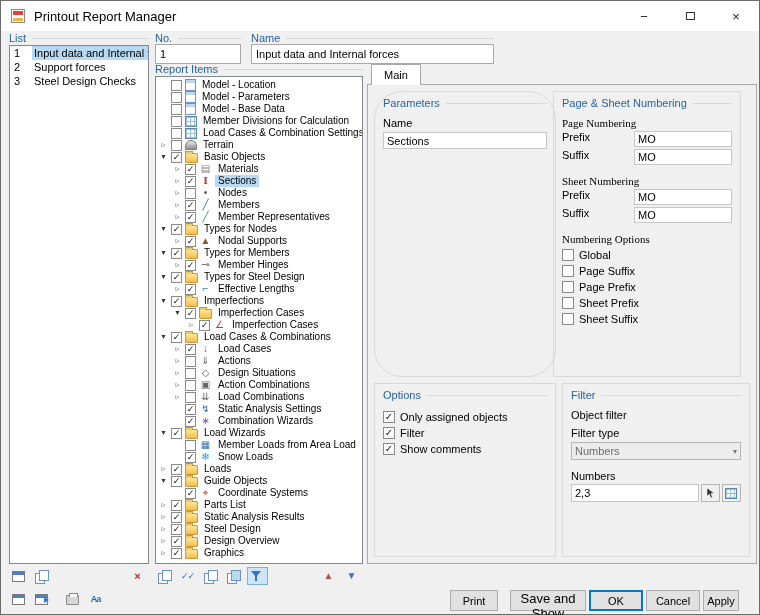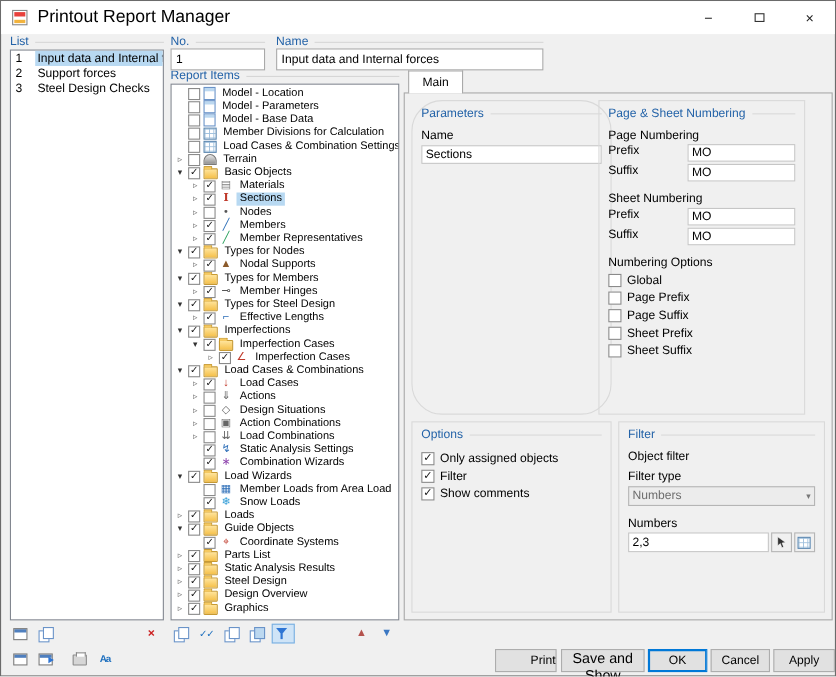--- a/index.html
+++ b/index.html
@@ -5,21 +5,21 @@
   * { box-sizing: border-box; }
   html,body { margin:0; padding:0; width:760px; height:615px; overflow:hidden;
     font-family:"Liberation Sans","DejaVu Sans",sans-serif; font-size:11px; color:#000; }
   #win { position:relative; width:760px; height:615px; background:#f0f0f0; border:1px solid #6b6b6b; }
 
   
   #titlebar { position:absolute; left:0; top:0; width:100%; height:30px; background:#ffffff; display:flex; align-items:center; }
   #app-icon { width:14px; height:14px; margin:0 9px 0 10px; background:#fff; border:1px solid #888; position:relative; flex:none; }
   #app-icon::before { content:""; position:absolute; left:1px; top:1px; right:1px; height:4px; background:#e8413c; }
   #app-icon::after { content:""; position:absolute; left:1px; bottom:1px; right:1px; height:3px; background:#f2b33d; }
-  #title-text { font-size:16px; }
+  #title-text { font-size:13px; }
   #winctl { margin-left:auto; display:flex; height:30px; }
   .wbtn { width:46px; height:30px; border:none; background:transparent; font:13px "Liberation Sans",sans-serif; color:#222; display:flex; align-items:center; justify-content:center; padding:0; }
   .maxbox { width:9px; height:8px; border:1px solid #333; display:inline-block; }
 
   
   .cap { position:absolute; display:flex; align-items:center; gap:6px; color:#2463a8; font-size:11px; height:12px; }
   .cap::after { content:""; flex:1; border-top:1px solid #d6d6d6; }
   .blklab { color:#000; font-size:11px; }
 
   
@@ -77,43 +77,43 @@
   #footer-toolbar { left:8px; top:589px; }
   #footer-toolbar .tbtn:nth-child(3) { margin-left:8px; }
 
   
   #tab-main { position:absolute; left:370px; top:63px; height:21px; padding:0 12px; background:#fff; border:1px solid #a9a9a9; border-bottom:none; display:flex; align-items:center; z-index:2; font-size:11px; }
   #main-pane { position:absolute; left:366px; top:83px; width:390px; height:480px; background:#f0f0f0; border:1px solid #a9a9a9; z-index:1; }
   .group { position:absolute; border:1px solid #d9d9d9; padding:5px 8px; }
   .gcap { display:flex; align-items:center; gap:6px; color:#2463a8; }
   .gcap::after { content:""; flex:1; border-top:1px solid #d9d9d9; }
   #grp-params { left:6px; top:6px; width:182px; height:286px;border-radius:28px; }
-  #grp-numbering { left:176px; top:6px; width:188px; height:286px; }
+  #grp-numbering { left:185px; top:6px; width:188px; height:286px; }
   #grp-options { left:6px; top:298px; width:182px; height:174px; }
   #grp-filter { left:194px; top:298px; width:188px; height:174px; }
   .fld { background:#fff; border:1px solid #c6c6c6; height:17px; display:flex; align-items:center; padding:0 3px; font-size:11px; }
   .numrow { display:flex; height:18px; }
   .numrow .nlab { flex:1; }
   .numrow .fld { width:98px; height:16px; }
-  .seclab { margin:8px 0 2px; color:#000; }
+  .seclab { margin:8px 0 2px; color:#000;font-family:Liberation Serif, serif; }
   .cbrow { display:flex; align-items:center; height:16px; gap:5px; }
   .cbrow .cb { margin:0; width:12px; height:12px; font:bold 10px/10px "DejaVu Sans",sans-serif; }
   .select { background:#ececec; border:1px solid #b5b5b5; color:#6d6d6d; height:18px; display:flex; align-items:center; padding:0 3px; }
   .select .chev { margin-left:auto; font-size:8px; color:#777; }
   .numbers-row { display:flex; align-items:center; gap:2px; margin-top:2px; }
   .numbers-row .fld { flex:1; height:18px; }
   .sqbtn { width:19px; height:18px; padding:0; background:#f0f0f0; border:1px solid #b5b5b5; display:flex; align-items:center; justify-content:center; }
 
   
   .fbtn { position:absolute; top:589px; height:21px; background:#e1e1e1; border:1px solid #adadad; font:11px "Liberation Sans",sans-serif; padding:0; }
-  #btn-print { left:449px; width:56px;text-align:right; }
+  #btn-print { left:449px; width:48px; }
   #btn-saveshow { left:509px; width:76px; font-size:13px; }
   #btn-ok { left:588px; width:54px; border-color:#0078d7; box-shadow:inset 0 0 0 1px #0078d7; }
   #btn-cancel { left:645px; width:54px; }
-  #btn-apply { left:702px; width:56px; }
+  #btn-apply { left:702px; width:36px; }
 </style>
 </head>
 <body>
 
 <div id="win">
 
   <div id="titlebar">
     <span id="app-icon"></span>
     <span id="title-text">Printout Report Manager</span>
     <span id="winctl">
@@ -487,25 +487,25 @@
           </span>
         </div>
       <div class="seclab">Numbering Options</div>
       <div>
           <div class="cbrow">
             <span class="cb"></span>
             <span class="cblab">Global</span>
           </div>
           <div class="cbrow">
             <span class="cb"></span>
+            <span class="cblab">Page Suffix</span>
+          </div>
+          <div class="cbrow">
+            <span class="cb"></span>
             <span class="cblab">Page Prefix</span>
-          </div>
-          <div class="cbrow">
-            <span class="cb"></span>
-            <span class="cblab">Page Suffix</span>
           </div>
           <div class="cbrow">
             <span class="cb"></span>
             <span class="cblab">Sheet Prefix</span>
           </div>
           <div class="cbrow">
             <span class="cb"></span>
             <span class="cblab">Sheet Suffix</span>
           </div>
         </div>

